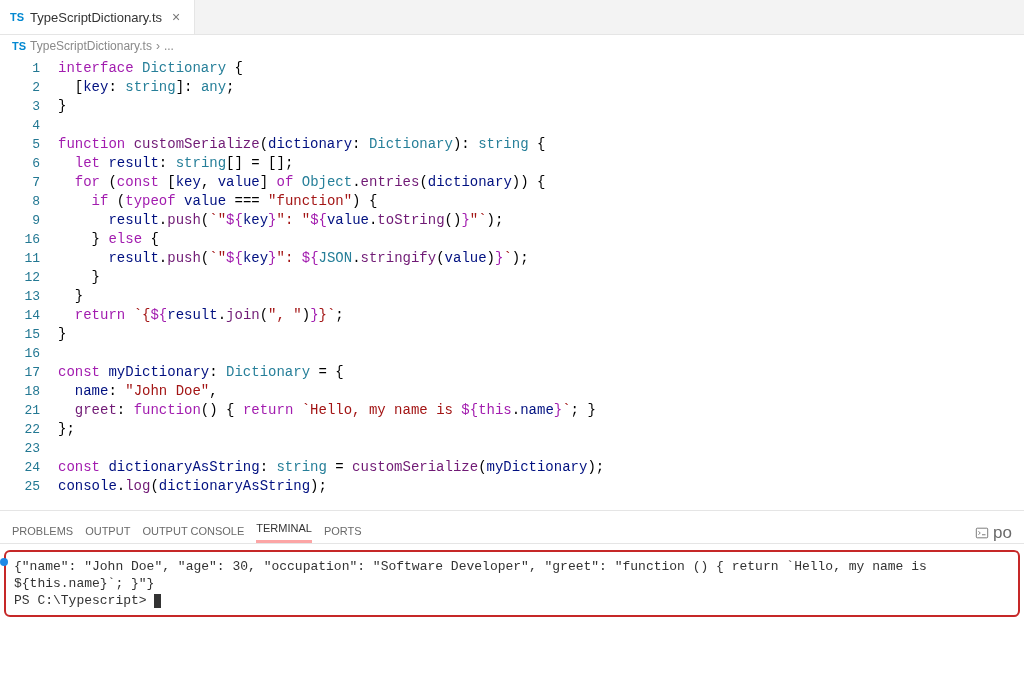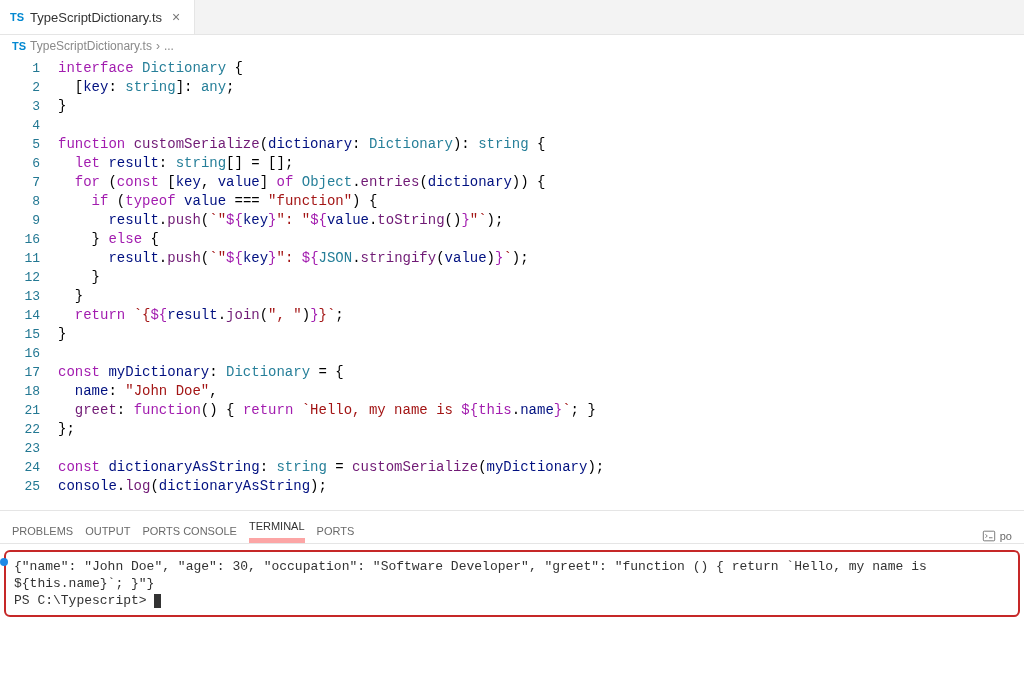--- a/index.html
+++ b/index.html
@@ -16,22 +16,22 @@
     .t{color:#267f99}
     .fn{color:#701a75}
     .v{color:#001080}
     .s{color:#a31515}
     .n{color:#098658}
     .p{color:#000}
     .tmpl{color:#a31515}
     .tmplv{color:#001080}
     .panel-tabs{display:flex;align-items:flex-end;border-bottom:1px solid #e5e5e5;padding:0 12px;height:32px;gap:12px;font-size:11px;color:#6a6a6a;margin-top:6px;border-top:1px solid #e5e5e5}
     .ptab{cursor:pointer;padding:6px 0}
-    .ptab.active{color:#333;border-bottom:5px solid #fca5a5}
-    .term-icon{margin-left:auto;color:#6a6a6a;display:flex;align-items:center;gap:4px;font-size:11px}
+    .ptab.active{color:#333;border-bottom:3px solid #fca5a5}
+    .term-icon{margin-left:auto;color:#6a6a6a;display:flex;align-items:center;gap:4px;font-size:17px}
     .terminal{font-family:Consolas,"Courier New",monospace;font-size:13px;padding:6px 8px;line-height:17px;border:2px solid #c62828;border-radius:6px;margin:6px 4px;position:relative}
     .dot{width:8px;height:8px;border-radius:50%;background:#1e88e5;position:absolute;left:-6px;top:6px}
     .strike{text-decoration:line-through}
     .cursor{display:inline-block;width:7px;height:14px;background:#333;vertical-align:middle}
   </style>
 </head>
 <body>
 
 <div class="tab-bar">
   <div class="tab">
@@ -70,21 +70,21 @@
     <div class="line"><span class="ln">21</span><span class="code"><span class="p">  </span><span class="fn">greet</span><span class="p">: </span><span class="k">function</span><span class="p">() { </span><span class="k">return</span><span class="p"> </span><span class="tmpl">`Hello, my name is </span><span class="k">${</span><span class="k">this</span><span class="p">.</span><span class="v">name</span><span class="k">}</span><span class="tmpl">`</span><span class="p">; }</span></span></div>
     <div class="line"><span class="ln">22</span><span class="code"><span class="p">};</span></span></div>
     <div class="line"><span class="ln">23</span><span class="code"></span></div>
     <div class="line"><span class="ln">24</span><span class="code"><span class="k">const</span><span class="p"> </span><span class="v">dictionaryAsString</span><span class="p">: </span><span class="t">string</span><span class="p"> = </span><span class="fn">customSerialize</span><span class="p">(</span><span class="v">myDictionary</span><span class="p">);</span></span></div>
     <div class="line"><span class="ln">25</span><span class="code"><span class="v">console</span><span class="p">.</span><span class="fn">log</span><span class="p">(</span><span class="v">dictionaryAsString</span><span class="p">);</span></span></div>
   </div>
 
 <div class="panel-tabs">
   <span class="ptab">PROBLEMS</span>
   <span class="ptab">OUTPUT</span>
-  <span class="ptab">PORTS CONSOLE</span>
+  <span class="ptab">OUTPUT CONSOLE</span>
   <span class="ptab active">TERMINAL</span>
   <span class="ptab">PORTS</span>
   <span class="term-icon">
     <svg width="14" height="14" viewBox="0 0 16 16" fill="none" stroke="currentColor" stroke-width="1">
         <rect x="1.5" y="2.5" width="13" height="11" rx="1"></rect>
         <path d="M4 6l2 2-2 2M8 10h4"></path>
       </svg>
     <span>po</span>
   </span>
 </div>

